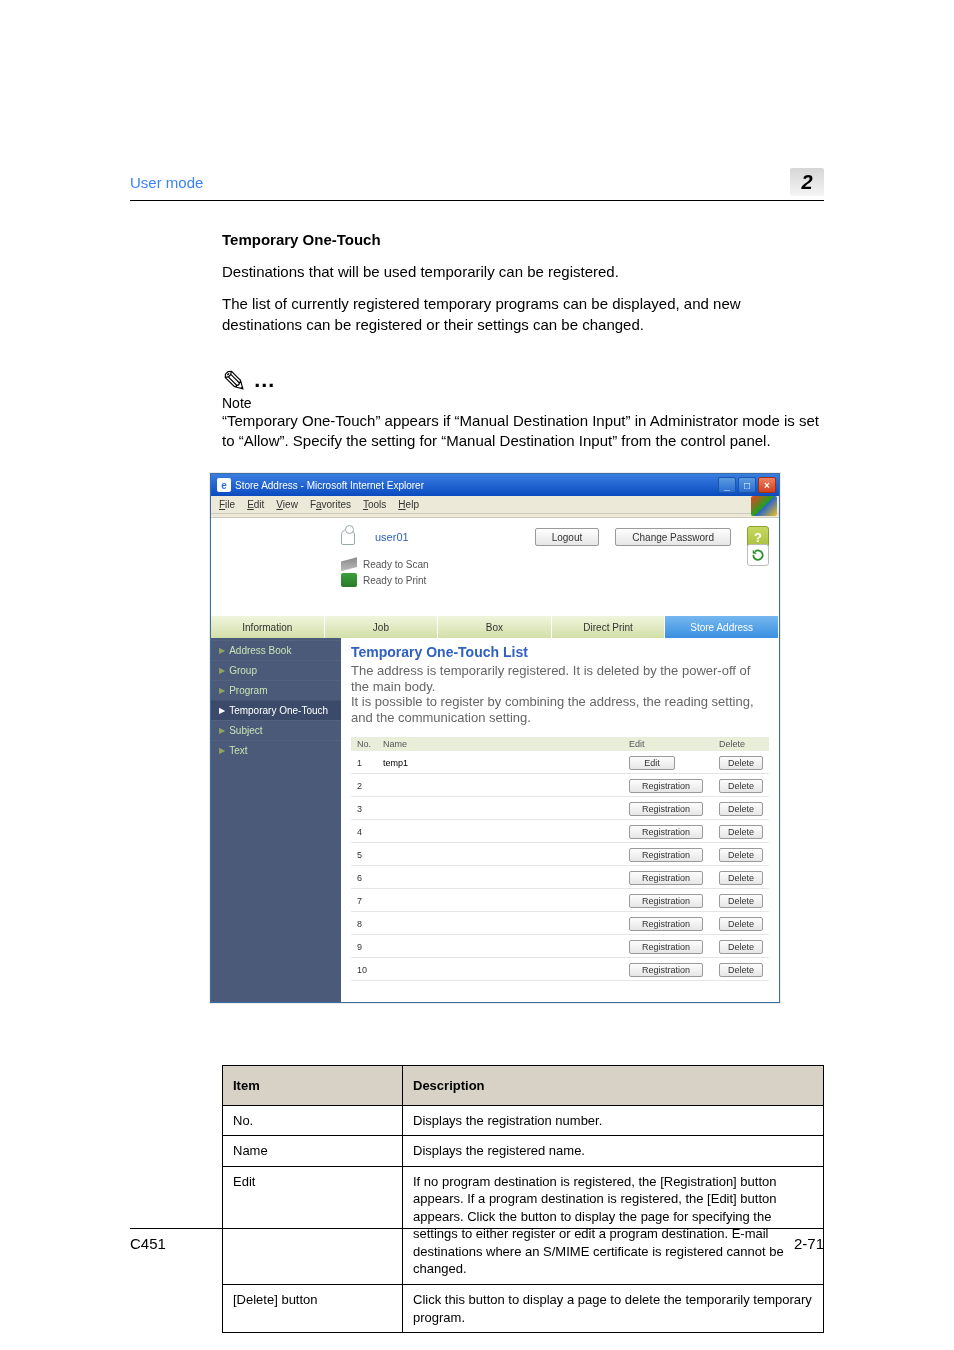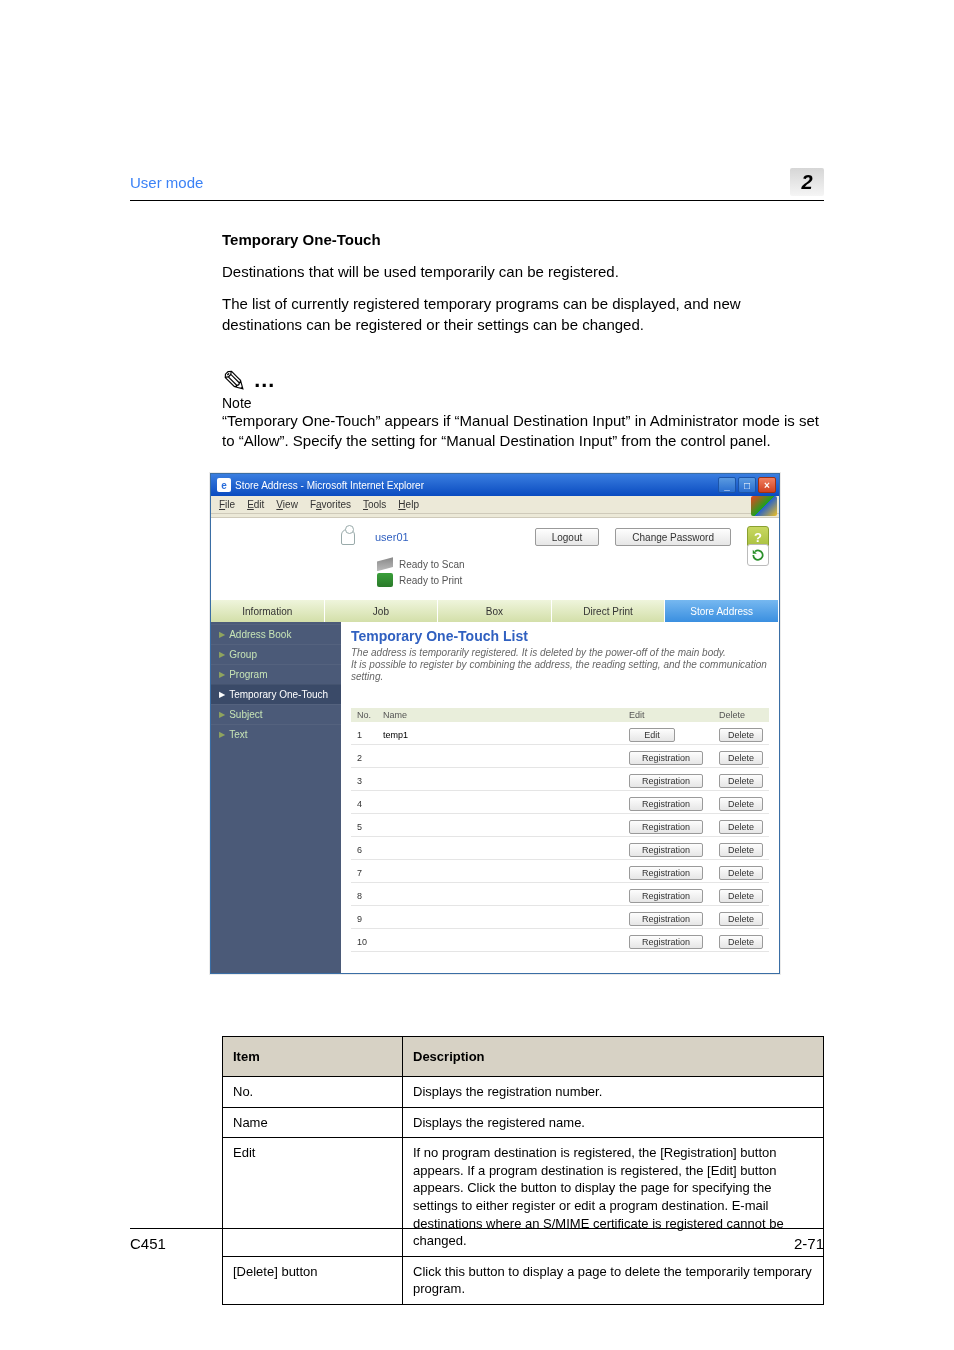--- a/index.html
+++ b/index.html
@@ -96,21 +96,21 @@
   .user-name{ color:#3060c0; font-size:11px;}
   .user-buttons{ display:flex; gap:16px; align-items:center;}
   .btn-std{
     height:18px; padding:4px 16px; background:linear-gradient(#fefefe,#e6e6e6);
     border:1px solid #9a9a9a; border-radius:2px; font-size:10px; color:#333;
     display:inline-flex;align-items:center;
   }
   .help-btn{ width:22px;height:22px;background:linear-gradient(#c8d860,#a8c040);border-radius:3px;
     display:flex;align-items:center;justify-content:center;color:#fff;font-weight:bold;font-size:13px;
     border:1px solid #8aa030;}
-  .ready-row{ padding: 4px 10px 12px 130px; margin-left: 36px;}
+  .ready-row{ padding: 4px 10px 28px 130px;}
   .rr-line{ display:flex; gap:6px; align-items:center; font-size:10px; color:#555; height:16px;}
   .rr-icon{ width:16px;height:14px;}
   .rr-icon.scan{ background: linear-gradient(#888,#bbb); clip-path: polygon(0 30%,100% 0,100% 70%,0 100%);}
   .rr-icon.print{ background: linear-gradient(#3a9f3a,#2a7a2a); border-radius:2px;}
   .refresh-btn{ position:absolute; width:22px;height:22px;border:1px solid #bbb;border-radius:3px;
     background:#fff; display:flex;align-items:center;justify-content:center;}
   .refresh-btn svg{width:14px;height:14px;}
   .ready-wrap{ position:relative; }
   .ready-wrap .refresh-btn{ right:10px; top: -8px; }
 
@@ -130,21 +130,21 @@
   .sb-item{
     height:20px; display:flex; align-items:center; gap:4px; padding:0 8px;
     color:#c7e4b6; font-size:10px; border-top:1px solid rgba(255,255,255,0.05);
   }
   .sb-item .tri{ font-size:8px; color:#8fa45e; }
   .sb-item.active{ background:#3a4a68; color:#fff;}
   .sb-item.active .tri{ color:#fff;}
 
   .content-pane{ flex:1; background:#fff; padding: 6px 10px 18px 10px;}
   .pane-title{ color:#3060c0; font-size:14px; font-weight:bold; margin-bottom:3px;}
-  .pane-desc{ font-size:10px; color:#666; line-height:1.2; margin-bottom:22px;font-style:italic;}
+  .pane-desc{ font-size:13px; color:#666; line-height:1.2; margin-bottom:8px;}
   .list-table{ width:100%; border-collapse:separate; border-spacing:0 3px; font-size:9px;}
   .list-table th{ background:#e9eedb; color:#555; text-align:left; padding:2px 6px; font-weight:normal; font-size:9px;}
   .list-table th.no{ width:22px;}
   .list-table th.edit{ width:90px;}
   .list-table th.del{ width:55px;}
   .list-table td{ padding:1px 6px; background:#fff; border-bottom:1px solid #e5e5e5; height:20px;}
   .list-table td.no{ color:#333;}
   .cell-btn{
     display:inline-block; padding:1px 0; width:100%; text-align:center;
     background:linear-gradient(#fdfdfd,#e6e6e6); border:1px solid #9a9a9a; border-radius:2px;

